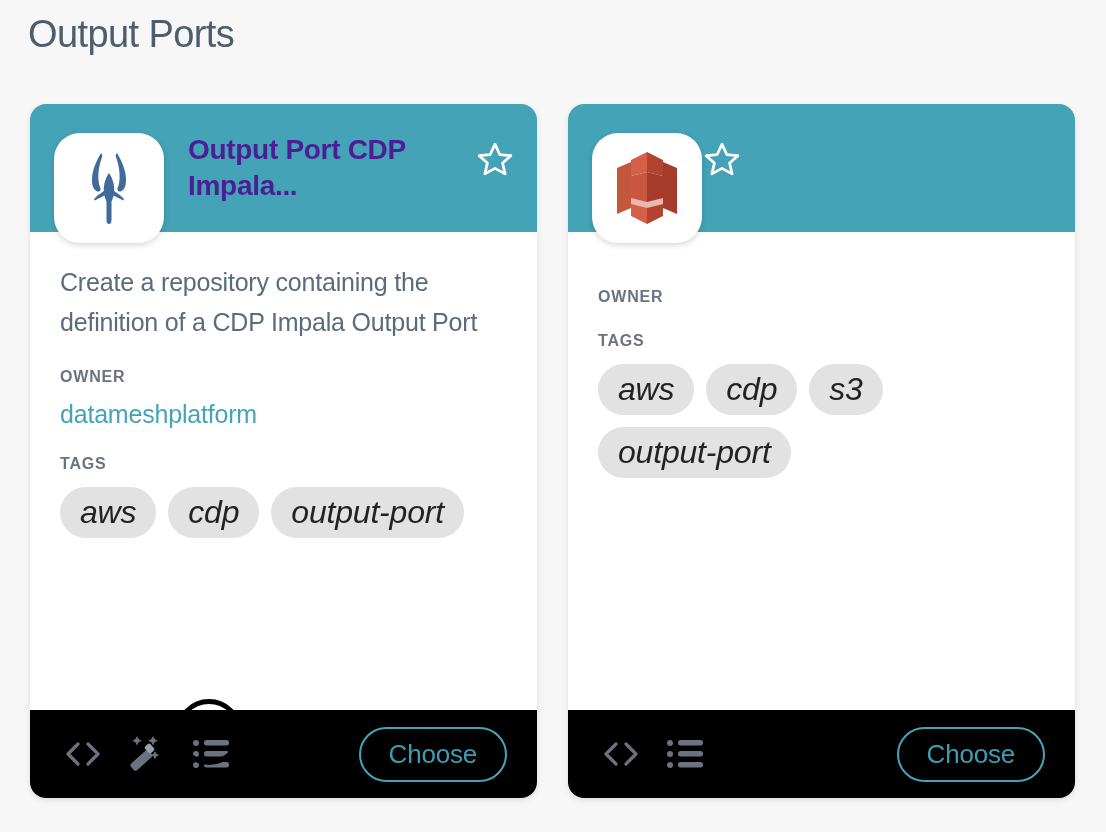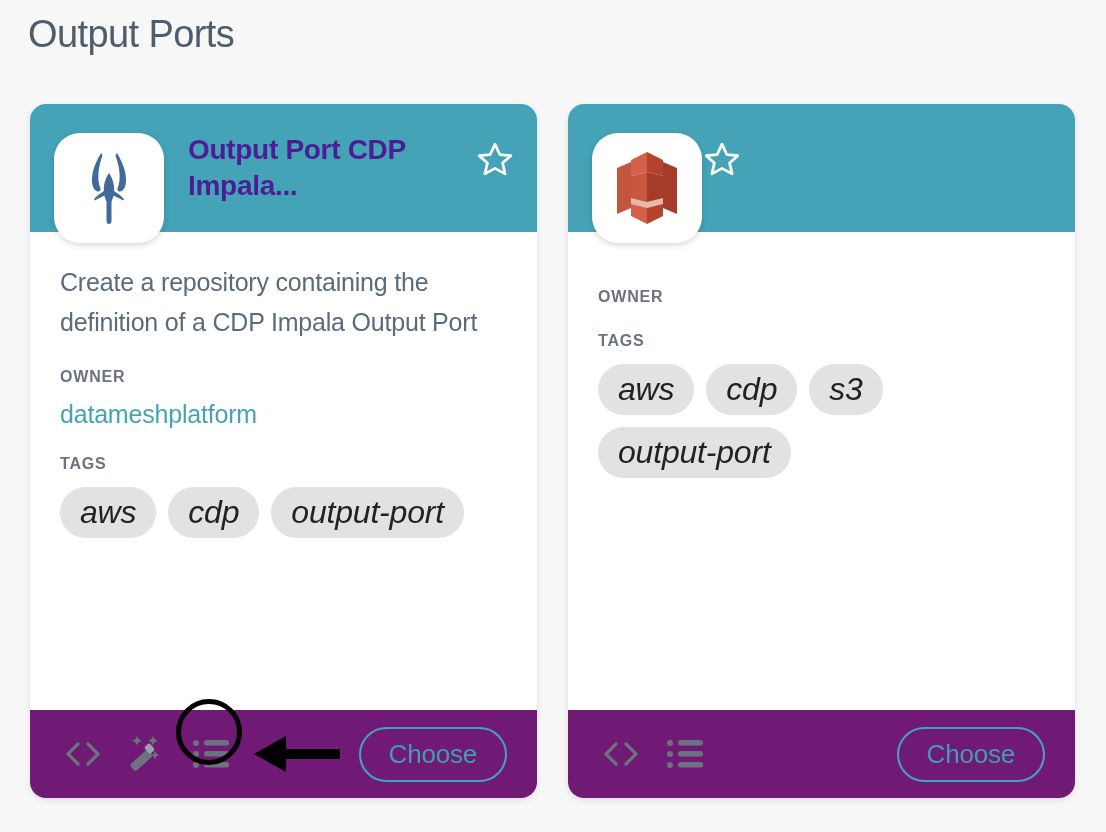--- a/index.html
+++ b/index.html
@@ -147,21 +147,21 @@
     color: #222;
     letter-spacing: -0.2px;
     cursor: pointer;
     font-style: italic;
   }
 
   
   .card-footer {
     flex: 0 0 auto;
     height: 88px;
-    background: #701a75;
+    background: #000000;
     border-radius: 0 0 16px 16px;
     display: flex;
     align-items: center;
     padding: 0 30px;
     position: relative;
   }
 
   .footer-icons {
     display: flex;
     align-items: center;

